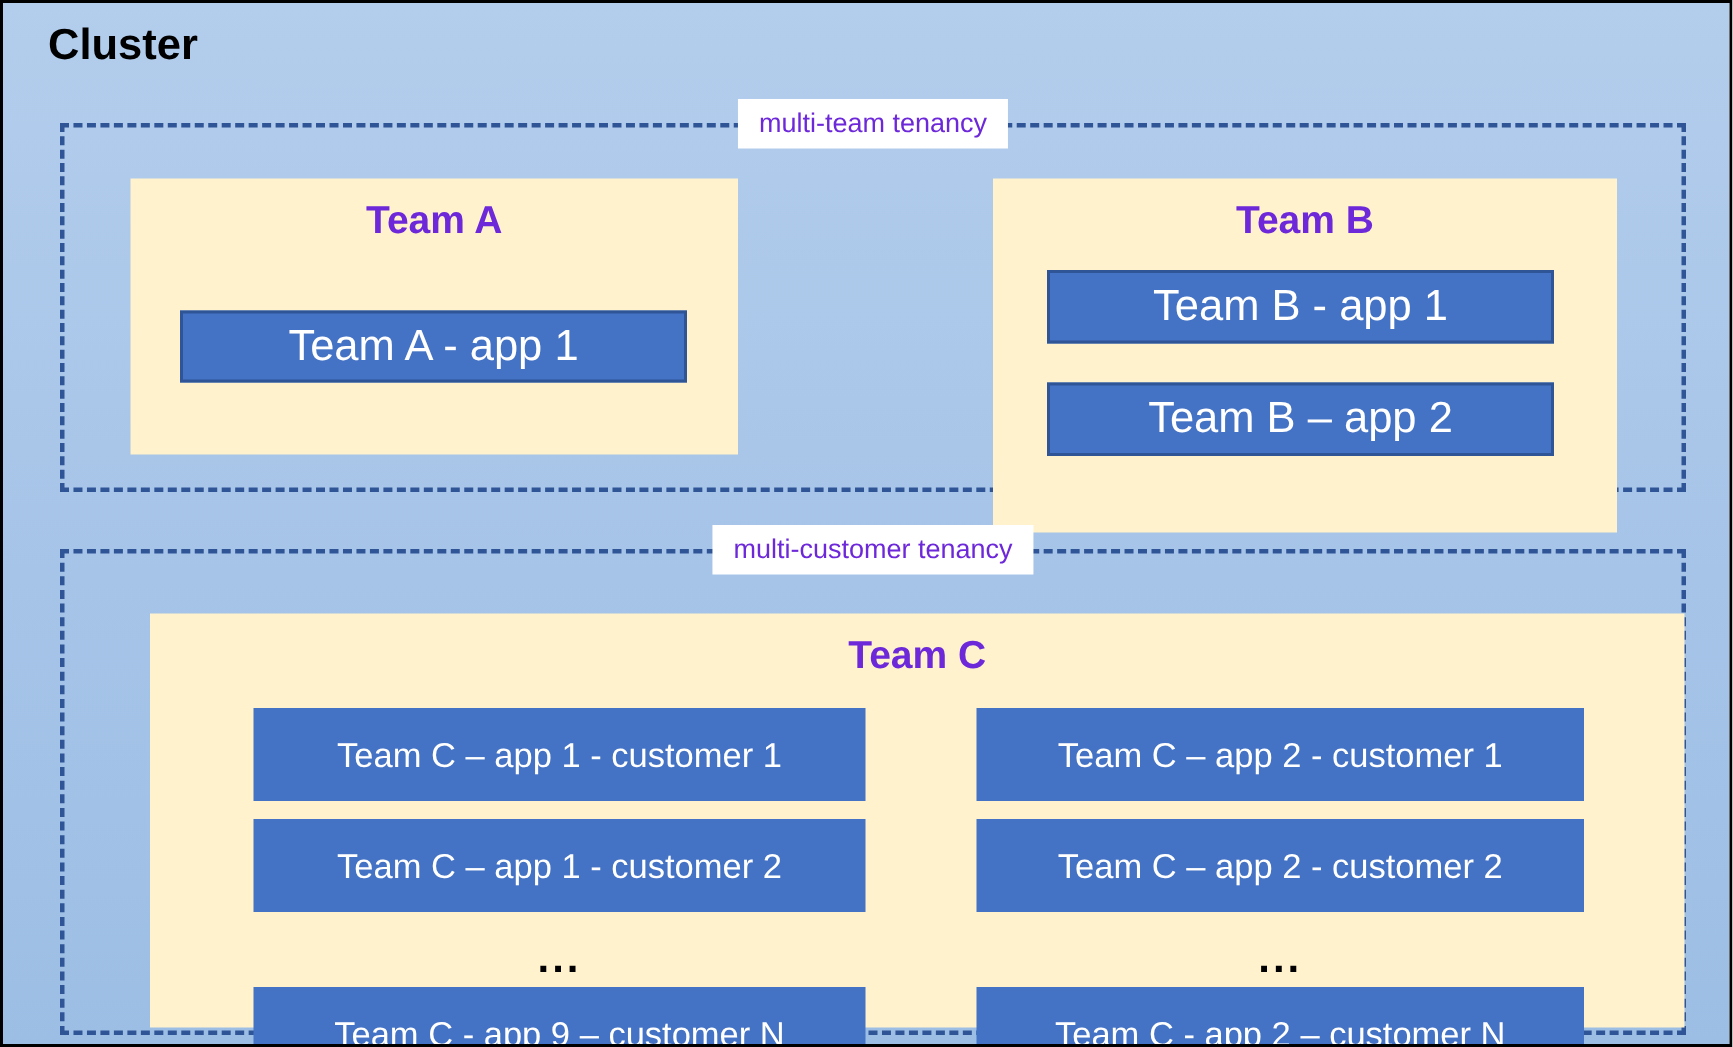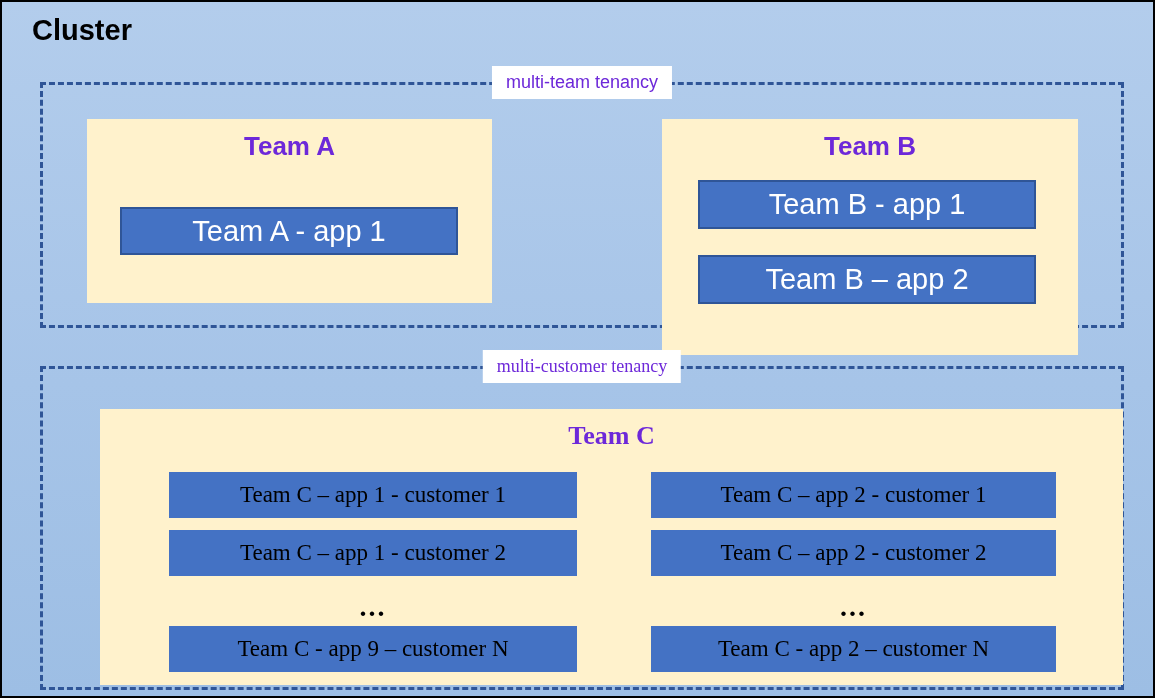--- a/index.html
+++ b/index.html
@@ -15,21 +15,21 @@
   .cluster-title{
     position:absolute;left:30px;top:12px;
     font-size:29px;font-weight:bold;color:#000;
   }
   .section{
     position:absolute;
     box-sizing:border-box;
     border:3px dashed #2F5597;
   }
   .section-multi-team{left:38px;top:80px;width:1084px;height:246px;}
-  .section-multi-customer{left:38px;top:364px;width:1084px;height:324px;font-family:Liberation Serif, serif;}
+  .section-multi-customer{left:38px;top:364px;width:1084px;height:324px;}
   .section-label{
     position:absolute;top:-19px;left:50%;transform:translateX(-50%);
     background:#fff;color:#6d28d9;
     font-size:18px;line-height:1.3;
     padding:5px 14px;white-space:nowrap;
   }
   .team{
     position:absolute;
     background:#FFF2CC;
   }
@@ -49,22 +49,22 @@
   }
   .app-bordered{border:2px solid #2F5597;}
   .app-a1{left:33px;top:88px;width:338px;height:48px;}
   .app-b1{left:36px;top:61px;width:338px;height:49px;}
   .app-b2{left:36px;top:136px;width:338px;height:49px;}
   .tc-col{position:absolute;top:63px;}
   .tc-col-1{left:69px;width:408px;}
   .tc-col-2{left:551px;width:405px;}
   .tc-app{
     position:static;
-    width:100%;height:46px;
-    background:#4472C4;color:#000000;
+    width:100%;height:62px;
+    background:#4472C4;color:#ffffff;
     display:flex;align-items:center;justify-content:center;
     font-size:23px;
     margin-bottom:12px;
   }
   .tc-dots{
     height:38px;margin-bottom:0;
     display:flex;align-items:center;justify-content:center;
     font-weight:bold;font-size:28px;letter-spacing:2px;color:#000;
     line-height:1;
   }

